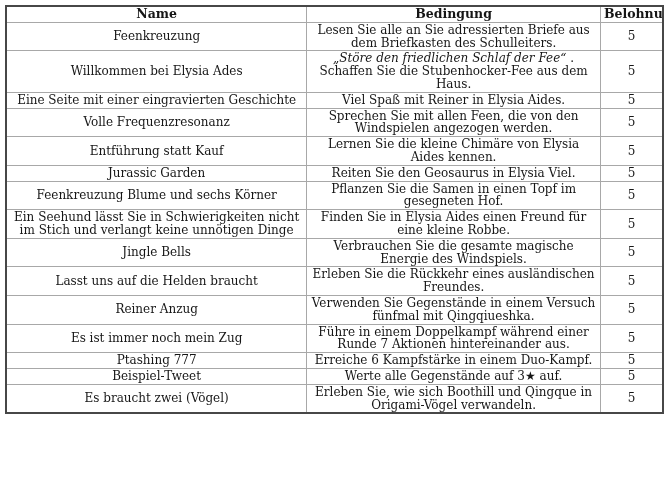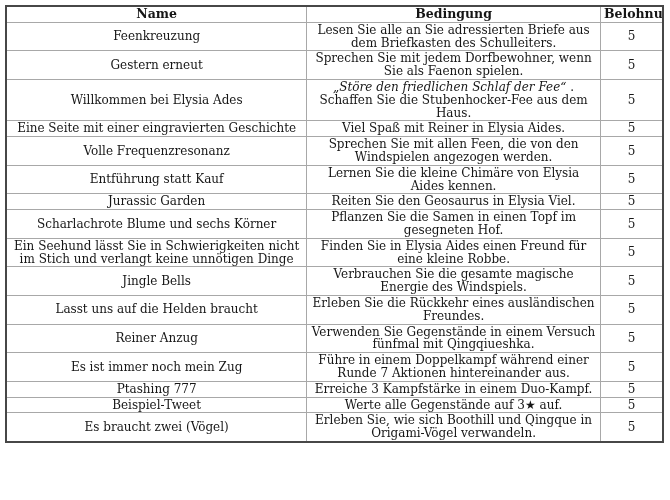--- a/index.html
+++ b/index.html
@@ -59,25 +59,20 @@
         <th>Belohnung</th>
       </tr>
     </thead>
     <tbody>
         <tr>
           <td>Feenkreuzung</td>
           <td>Lesen Sie alle an Sie adressierten Briefe aus dem Briefkasten des Schulleiters.</td>
           <td>5</td>
         </tr>
         <tr>
-          <td>Gestern erneut</td>
-          <td>Sprechen Sie mit jedem Dorfbewohner, wenn Sie als Faenon spielen.</td>
-          <td>5</td>
-        </tr>
-        <tr>
           <td>Willkommen bei Elysia Ades</td>
           <td><i>„Störe den friedlichen Schlaf der Fee“</i><span> . Schaffen Sie die Stubenhocker-Fee aus dem Haus.</span></td>
           <td>5</td>
         </tr>
         <tr>
           <td>Eine Seite mit einer eingravierten Geschichte</td>
           <td>Viel Spaß mit Reiner in Elysia Aides.</td>
           <td>5</td>
         </tr>
         <tr>
@@ -89,21 +84,21 @@
           <td>Entführung statt Kauf</td>
           <td>Lernen Sie die kleine Chimäre von Elysia Aides kennen.</td>
           <td>5</td>
         </tr>
         <tr>
           <td>Jurassic Garden</td>
           <td>Reiten Sie den Geosaurus in Elysia Viel.</td>
           <td>5</td>
         </tr>
         <tr>
-          <td>Scharlachrote Blume und sechs Körner</td>
+          <td>Feenkreuzung Blume und sechs Körner</td>
           <td>Pflanzen Sie die Samen in einen Topf im gesegneten Hof.</td>
           <td>5</td>
         </tr>
         <tr>
           <td>Ein Seehund lässt Sie in Schwierigkeiten nicht im Stich und verlangt keine unnötigen Dinge</td>
           <td>Finden Sie in Elysia Aides einen Freund für eine kleine Robbe.</td>
           <td>5</td>
         </tr>
         <tr>
           <td>Jingle Bells</td>
@@ -120,21 +115,21 @@
           <td>Verwenden Sie Gegenstände in einem Versuch fünfmal mit Qingqiueshka.</td>
           <td>5</td>
         </tr>
         <tr>
           <td>Es ist immer noch mein Zug</td>
           <td>Führe in einem Doppelkampf während einer Runde 7 Aktionen hintereinander aus.</td>
           <td>5</td>
         </tr>
         <tr>
           <td>Ptashing 777</td>
-          <td>Erreiche 3 Kampfstärke in einem Duo-Kampf.</td>
+          <td>Erreiche 6 Kampfstärke in einem Duo-Kampf.</td>
           <td>5</td>
         </tr>
         <tr>
           <td>Beispiel-Tweet</td>
           <td>Werte alle Gegenstände auf 3★ auf.</td>
           <td>5</td>
         </tr>
         <tr>
           <td>Es braucht zwei (Vögel)</td>
           <td>Erleben Sie, wie sich Boothill und Qingque in Origami-Vögel verwandeln.</td>

